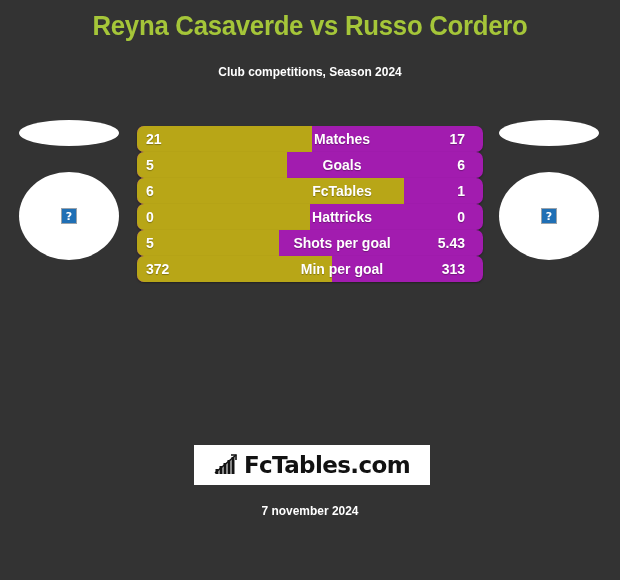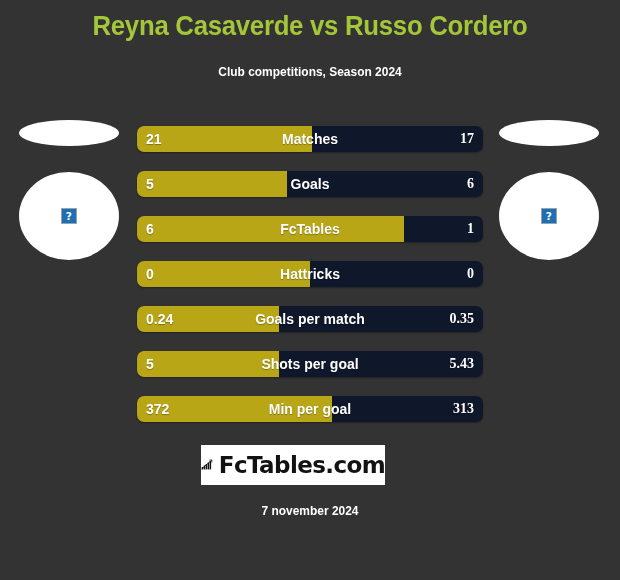--- a/index.html
+++ b/index.html
@@ -96,24 +96,23 @@
   
   .stats {
     position: absolute;
     left: 137px;
     top: 126px;
     width: 346px;
   }
   .stat-row {
     position: relative;
     height: 26px;
-    margin-bottom: 19px;
     border-radius: 7px;
     overflow: hidden;
-    background: #0f172a;
+    background: #a21caf;
     box-shadow: 0 1px 2px rgba(0,0,0,0.35);
   }
   .stat-fill {
     position: absolute;
     left: 0;
     top: 0;
     height: 100%;
     background: #b8a617;
   }
   .stat-home, .stat-away, .stat-label {
@@ -121,33 +120,34 @@
     top: 0;
     height: 26px;
     line-height: 26px;
     font-size: 14px;
     font-weight: bold;
     color: #ffffff;
     text-shadow: 0 1px 1px rgba(0,0,0,0.30);
     white-space: nowrap;
   }
   .stat-home { left: 9px; }
-  .stat-away { right: 9px; font-family: Liberation Serif, serif; }
+  .stat-away { right: 18px; }
   .stat-label {
     left: 0;
     width: 100%;
     text-align: center;
+    padding-left: 32px;
   }
 
   
   .logo-box {
     position: absolute;
-    left: 201px;
+    left: 194px;
     top: 445px;
-    width: 184px;
+    width: 236px;
     height: 40px;
     background: #ffffff;
     display: flex;
     align-items: center;
     justify-content: center;
     gap: 6px;
   }
   .logo-icon {
     width: 24px;
     height: 24px;
@@ -222,26 +222,20 @@
       <div class="stat-away">1</div>
     </div>
 
     <div class="stat-row">
       <div class="stat-fill" style="width: 50%;"></div>
       <div class="stat-home">0</div>
       <div class="stat-label">Hattricks</div>
       <div class="stat-away">0</div>
     </div>
 
-    <div class="stat-row">
-      <div class="stat-fill" style="width: 41%;"></div>
-      <div class="stat-home">0.24</div>
-      <div class="stat-label">Goals per match</div>
-      <div class="stat-away">0.35</div>
-    </div>
 
     <div class="stat-row">
       <div class="stat-fill" style="width: 41%;"></div>
       <div class="stat-home">5</div>
       <div class="stat-label">Shots per goal</div>
       <div class="stat-away">5.43</div>
     </div>
 
     <div class="stat-row">
       <div class="stat-fill" style="width: 56.4%;"></div>

